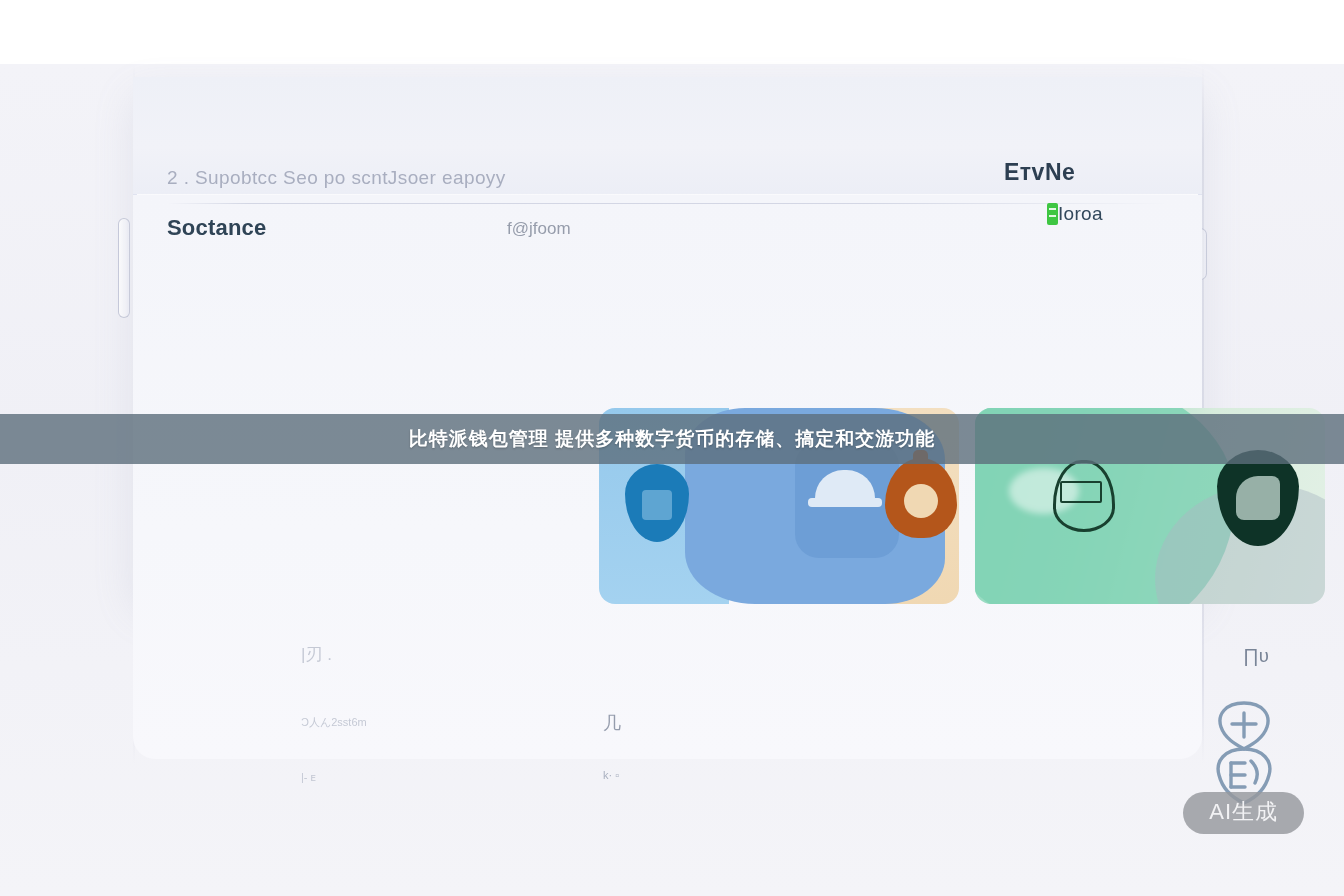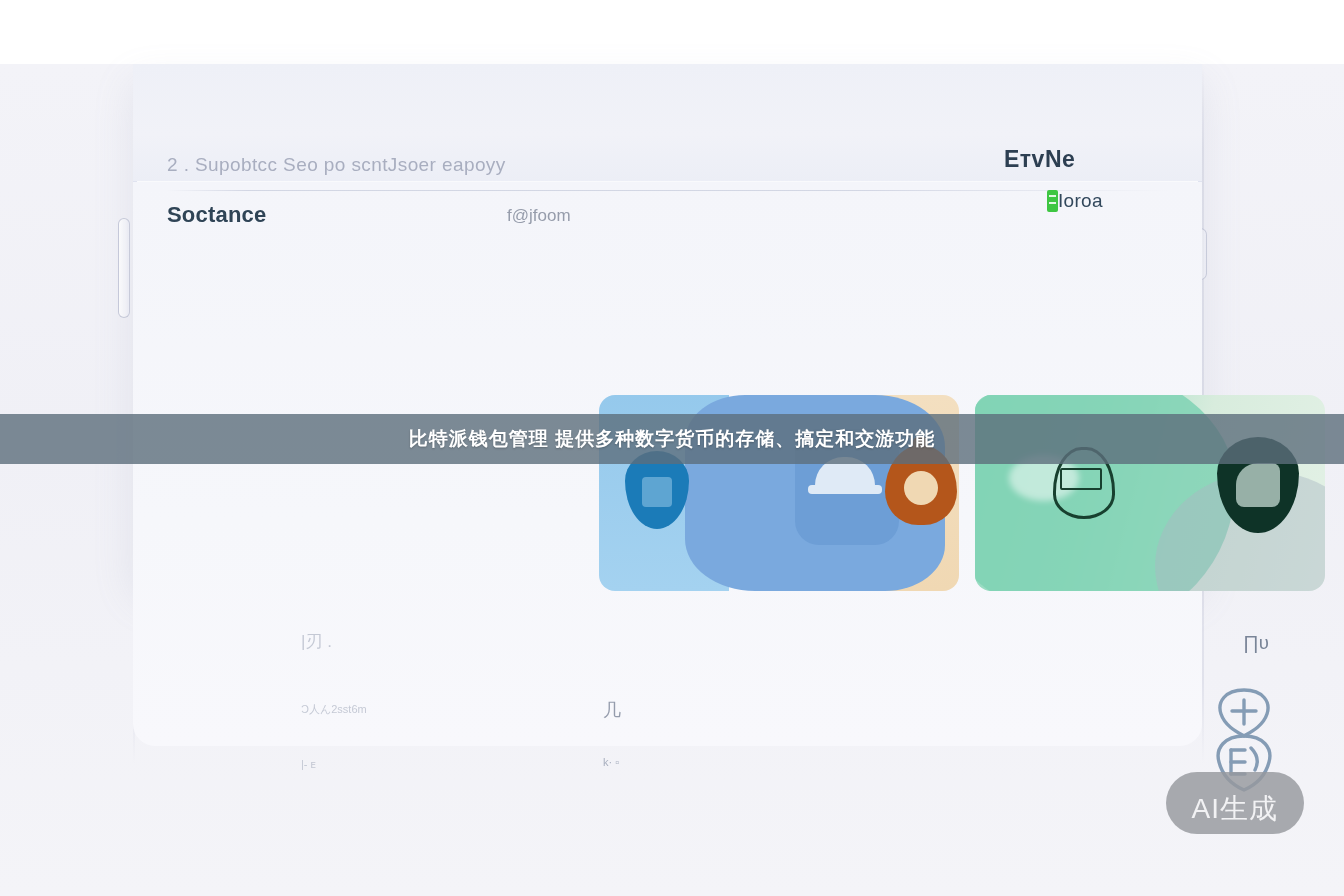--- a/index.html
+++ b/index.html
@@ -55,21 +55,21 @@
     position: absolute;
     left: 0; top: 0;
     width: 1344px; height: 64px;
     background: #ffffff;
   }
 
   
   .app-card {
     position: absolute;
     left: 133px;
-    top: 64px;
+    top: 77px;
     width: 1069px;
     height: 520px;
     background: linear-gradient(180deg, #f2f3f9 0%, #f5f6fa 30%, #f7f8fb 100%);
     border-radius: 0 0 22px 22px;
     box-shadow: 0 18px 40px rgba(150,155,180,.16);
   }
 
   
   .card-chrome {
     position: absolute;
@@ -413,25 +413,25 @@
     color: #ffffff;
     letter-spacing: 1px;
     text-shadow: 0 1px 2px rgba(0,0,0,.25);
   }
 
   
   .ai-pill {
     position: absolute;
     right: 40px;
     bottom: 62px;
-    padding: 23px 26px 11px;
+    padding: 9px 26px 11px;
     border-radius: 32px;
     background: rgba(150,152,158,.82);
     color: #f2f2f4;
-    font-size: 28px;
+    font-size: 22px;
     letter-spacing: 1px;
     line-height: 1;
   }
 </style>
 </head>
 <body>
 
 <div id="stage">
 
   <div class="top-band"></div>

